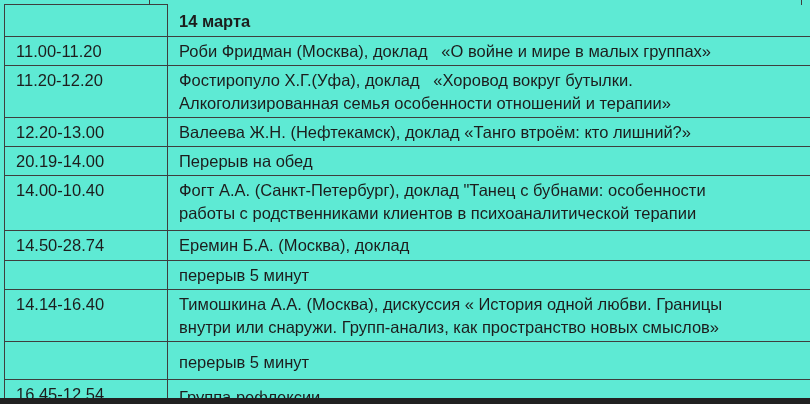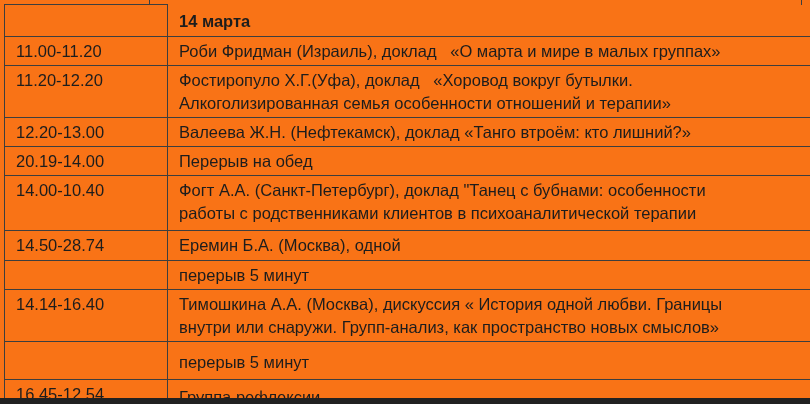--- a/index.html
+++ b/index.html
@@ -4,21 +4,21 @@
 <style>
   html, body {
     margin: 0;
     padding: 0;
     background: #ffffff;
   }
   .screen {
     position: relative;
     width: 810px;
     height: 404px;
-    background: #f97316;
+    background: #5eead4;
     overflow: hidden;
     font-family: "Liberation Sans", "DejaVu Sans", sans-serif;
     color: #1d1d1d;
   }
   
   .vstub {
     position: absolute;
     top: 0;
     width: 1px;
     height: 5px;
@@ -96,21 +96,21 @@
           <span>14 марта</span>
         </td>
       </tr>
     </thead>
     <tbody id="schedule-rows">
   <tr>
     <td class="col-time">
       <span class="time-text">11.00-11.20</span>
     </td>
     <td class="col-desc">
-      <span class="desc-text">Роби Фридман (Израиль), доклад   «О марта и мире в малых группах»</span>
+      <span class="desc-text">Роби Фридман (Москва), доклад   «О войне и мире в малых группах»</span>
     </td>
   </tr>
 
   <tr>
     <td class="col-time">
       <span class="time-text">11.20-12.20</span>
     </td>
     <td class="col-desc">
       <span class="desc-text">Фостиропуло Х.Г.(Уфа), доклад   «Хоровод вокруг бутылки.
 Алкоголизированная семья особенности отношений и терапии»</span>
@@ -143,21 +143,21 @@
       <span class="desc-text">Фогт А.А. (Санкт-Петербург), доклад "Танец с бубнами: особенности
 работы с родственниками клиентов в психоаналитической терапии</span>
     </td>
   </tr>
 
   <tr>
     <td class="col-time">
       <span class="time-text">14.50-28.74</span>
     </td>
     <td class="col-desc">
-      <span class="desc-text">Еремин Б.А. (Москва), одной</span>
+      <span class="desc-text">Еремин Б.А. (Москва), доклад</span>
     </td>
   </tr>
 
   <tr>
     <td class="col-time">
       <span class="time-text"></span>
     </td>
     <td class="col-desc">
       <span class="desc-text">перерыв 5 минут</span>
     </td>

